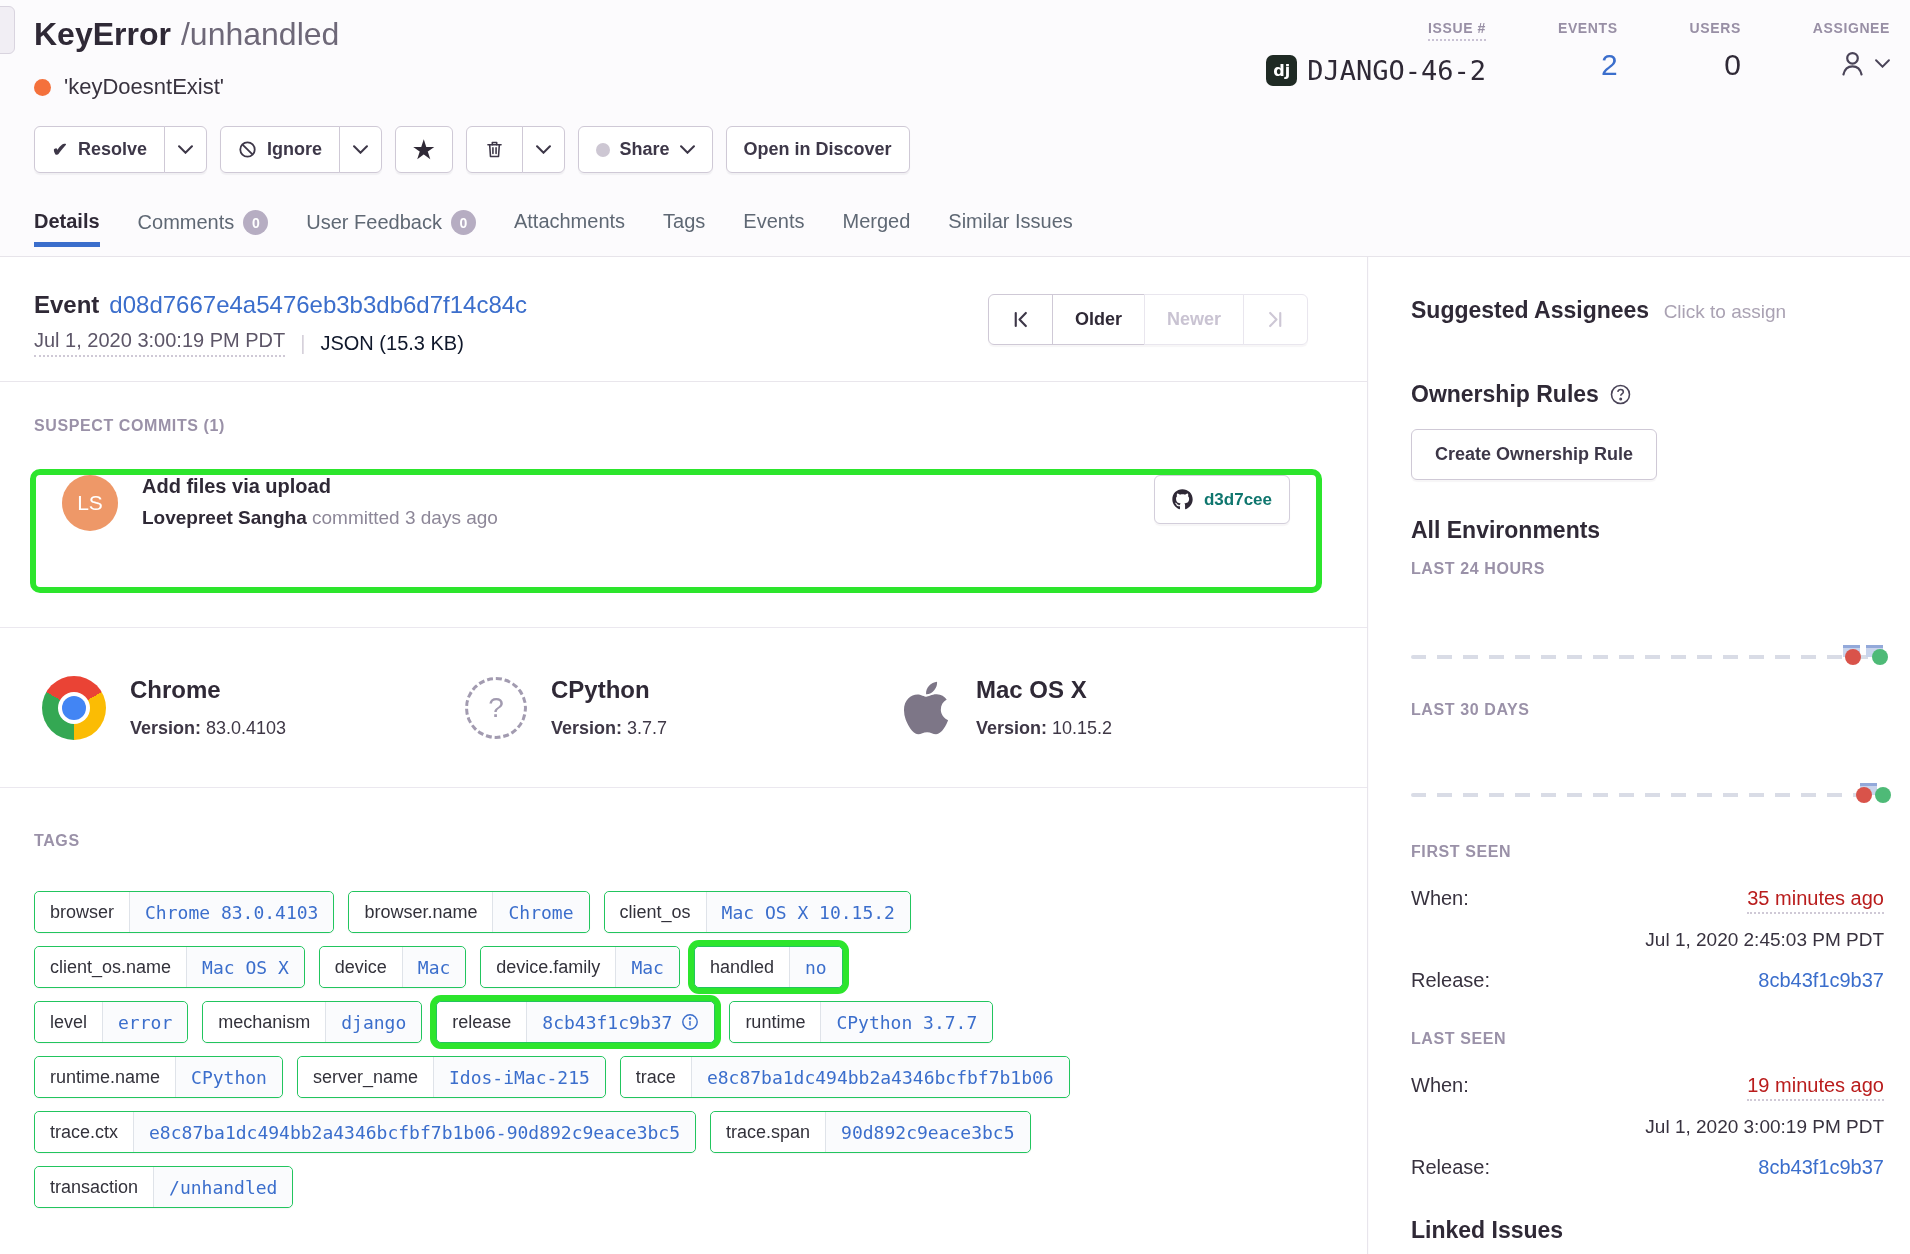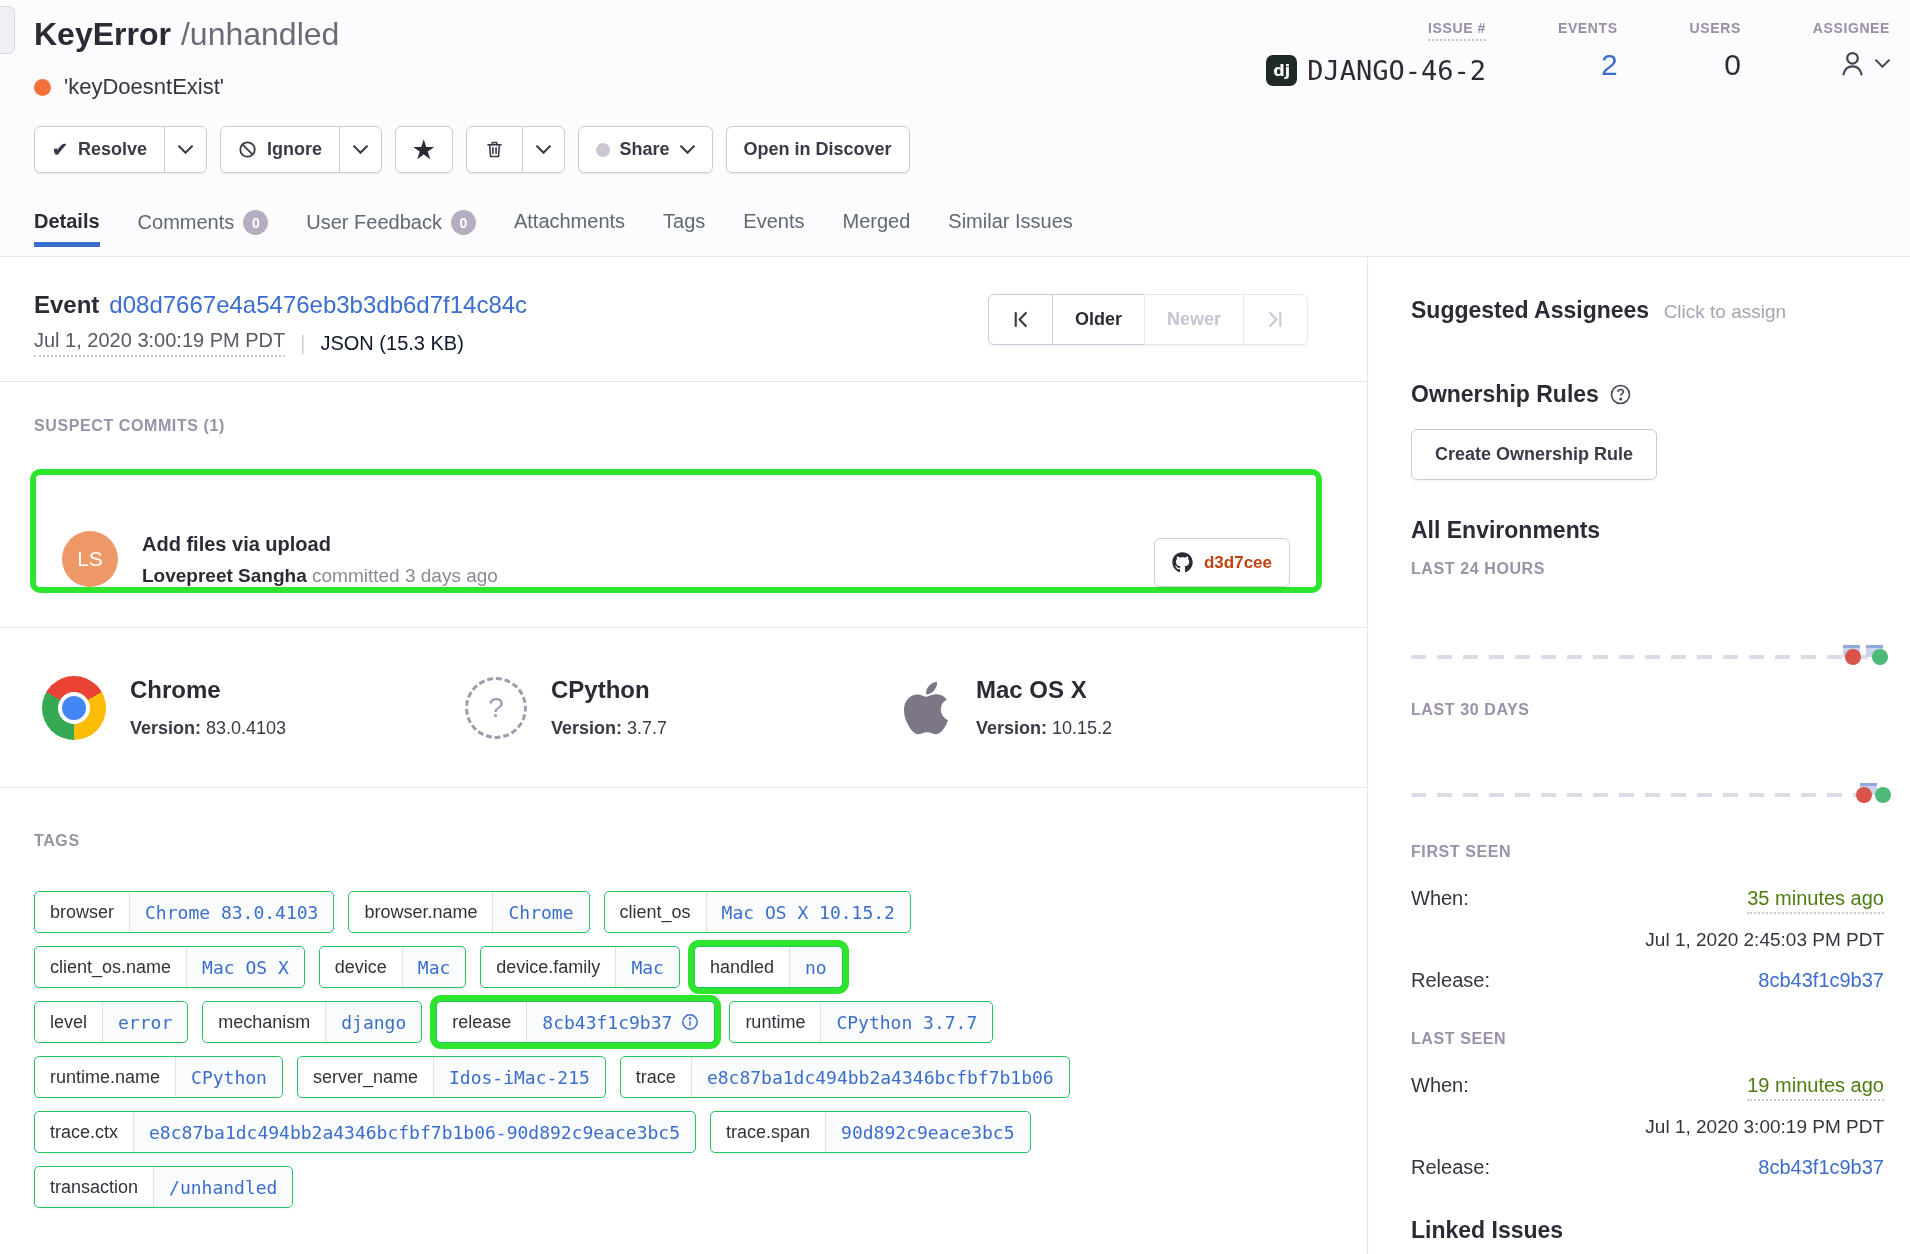--- a/index.html
+++ b/index.html
@@ -55,27 +55,27 @@
   .pbtn{display:inline-flex;align-items:center;justify-content:center;background:#fff;border:1px solid #cfc9d6;font-size:18px;font-weight:700;color:#2f2936;padding:0 22px;cursor:pointer;}
   .pbtn+.pbtn{margin-left:-1px;}
   .pbtn:first-child{border-radius:6px 0 0 6px;}
   .pbtn:last-child{border-radius:0 6px 6px 0;}
   .pbtn.disabled{color:#c9c3d2;border-color:#e9e6ee;cursor:default;}
 
   .divider1{position:absolute;left:0;top:124px;width:100%;height:1px;background:#e9e6ec;}
   .section-label{font-size:16px;font-weight:700;letter-spacing:.6px;color:#9a91a8;}
   .suspect-label{position:absolute;left:34px;top:160px;}
 
-  .commit-box{position:absolute;left:30px;top:212px;width:1292px;height:124px;border:6px solid #2ce52c;border-radius:10px;background:#fff;display:flex;align-items:flex-end;padding:0 26px;}
+  .commit-box{position:absolute;left:30px;top:212px;width:1292px;height:124px;border:6px solid #2ce52c;border-radius:10px;background:#fff;display:flex;align-items:flex-start;padding:0 26px;}
   .avatar{width:56px;height:56px;border-radius:50%;background:#ee9868;color:#fff;font-size:21px;font-weight:400;display:flex;align-items:center;justify-content:center;flex:0 0 auto;}
   .commit-text{margin-left:24px;flex:1;}
   .commit-msg{font-size:20px;font-weight:700;color:#2f2936;margin-bottom:9px;}
   .commit-sub{font-size:19px;color:#8d8798;}
   .commit-sub b{color:#2f2936;font-weight:700;}
-  .sha-btn{display:inline-flex;align-items:center;gap:11px;height:49px;padding:0 17px;border:1px solid #d3cedb;border-radius:6px;background:#fff;font-size:17px;font-weight:700;color:#c2410c;cursor:pointer;box-shadow:0 2px 1px rgba(45,35,60,.04);}
+  .sha-btn{display:inline-flex;align-items:center;gap:11px;height:49px;padding:0 17px;border:1px solid #d3cedb;border-radius:6px;background:#fff;font-size:17px;font-weight:700;color:#0f766e;cursor:pointer;box-shadow:0 2px 1px rgba(45,35,60,.04);}
 
   .contexts{position:absolute;left:0;top:370px;width:100%;height:161px;border-top:1px solid #ebe8ef;border-bottom:1px solid #ebe8ef;background:#fff;}
   .context{position:absolute;top:0;height:100%;display:flex;align-items:center;gap:24px;}
   .ctx-chrome{left:42px;} .ctx-python{left:465px;} .ctx-mac{left:900px;}
   .ctx-name{font-size:24px;font-weight:700;color:#2f2936;margin-bottom:14px;}
   .ctx-version{font-size:18px;color:#3e3746;}
   .ctx-version b{font-weight:700;}
   .chrome-icon{width:64px;height:64px;border-radius:50%;background:conic-gradient(from -60deg,#ea4335 0 120deg,#fbbc04 120deg 240deg,#34a853 240deg 360deg);position:relative;flex:0 0 auto;}
   .chrome-icon::before{content:"";position:absolute;left:50%;top:50%;transform:translate(-50%,-50%);width:32px;height:32px;border-radius:50%;background:#fff;}
   .chrome-icon::after{content:"";position:absolute;left:50%;top:50%;transform:translate(-50%,-50%);width:24px;height:24px;border-radius:50%;background:#4285f4;}
@@ -105,21 +105,21 @@
   .spark1{top:384px;} .spark2{top:522px;}
   .spark-line{position:absolute;left:0;bottom:10px;width:100%;height:4px;background:repeating-linear-gradient(90deg,#d9dce6 0 15px,transparent 15px 26px);border-radius:2px;}
   .spark .bar{position:absolute;bottom:12px;width:17px;height:12px;background:#c9d4ec;border-top:3px solid #93a9da;}
   .spark .dot{position:absolute;width:16px;height:16px;border-radius:50%;bottom:4px;}
   .dot.red{background:#d9534a;}
   .dot.green{background:#4eba77;}
   .kv-row{position:absolute;left:42px;width:473px;display:flex;justify-content:space-between;align-items:baseline;font-size:20px;color:#38323f;}
   .kv-when1{top:630px;} .kv-rel1{top:712px;} .kv-when2{top:817px;} .kv-rel2{top:899px;}
   .kv-date{position:absolute;left:42px;width:473px;text-align:right;font-size:19px;color:#38323f;}
   .kv-date1{top:672px;} .kv-date2{top:859px;}
-  .kv-val{color:#4d7c0f;border-bottom:2px dotted #cfc9d6;padding-bottom:2px;}
+  .kv-val{color:#b91c1c;border-bottom:2px dotted #cfc9d6;padding-bottom:2px;}
   .kv-link{color:#3b6ecc;text-decoration:none;}
   .sb-linked{position:absolute;left:42px;top:960px;}
 
   svg{display:block;}
 </style>
 </head>
 <body>
 
 <div class="corner-artifact"></div>
 

